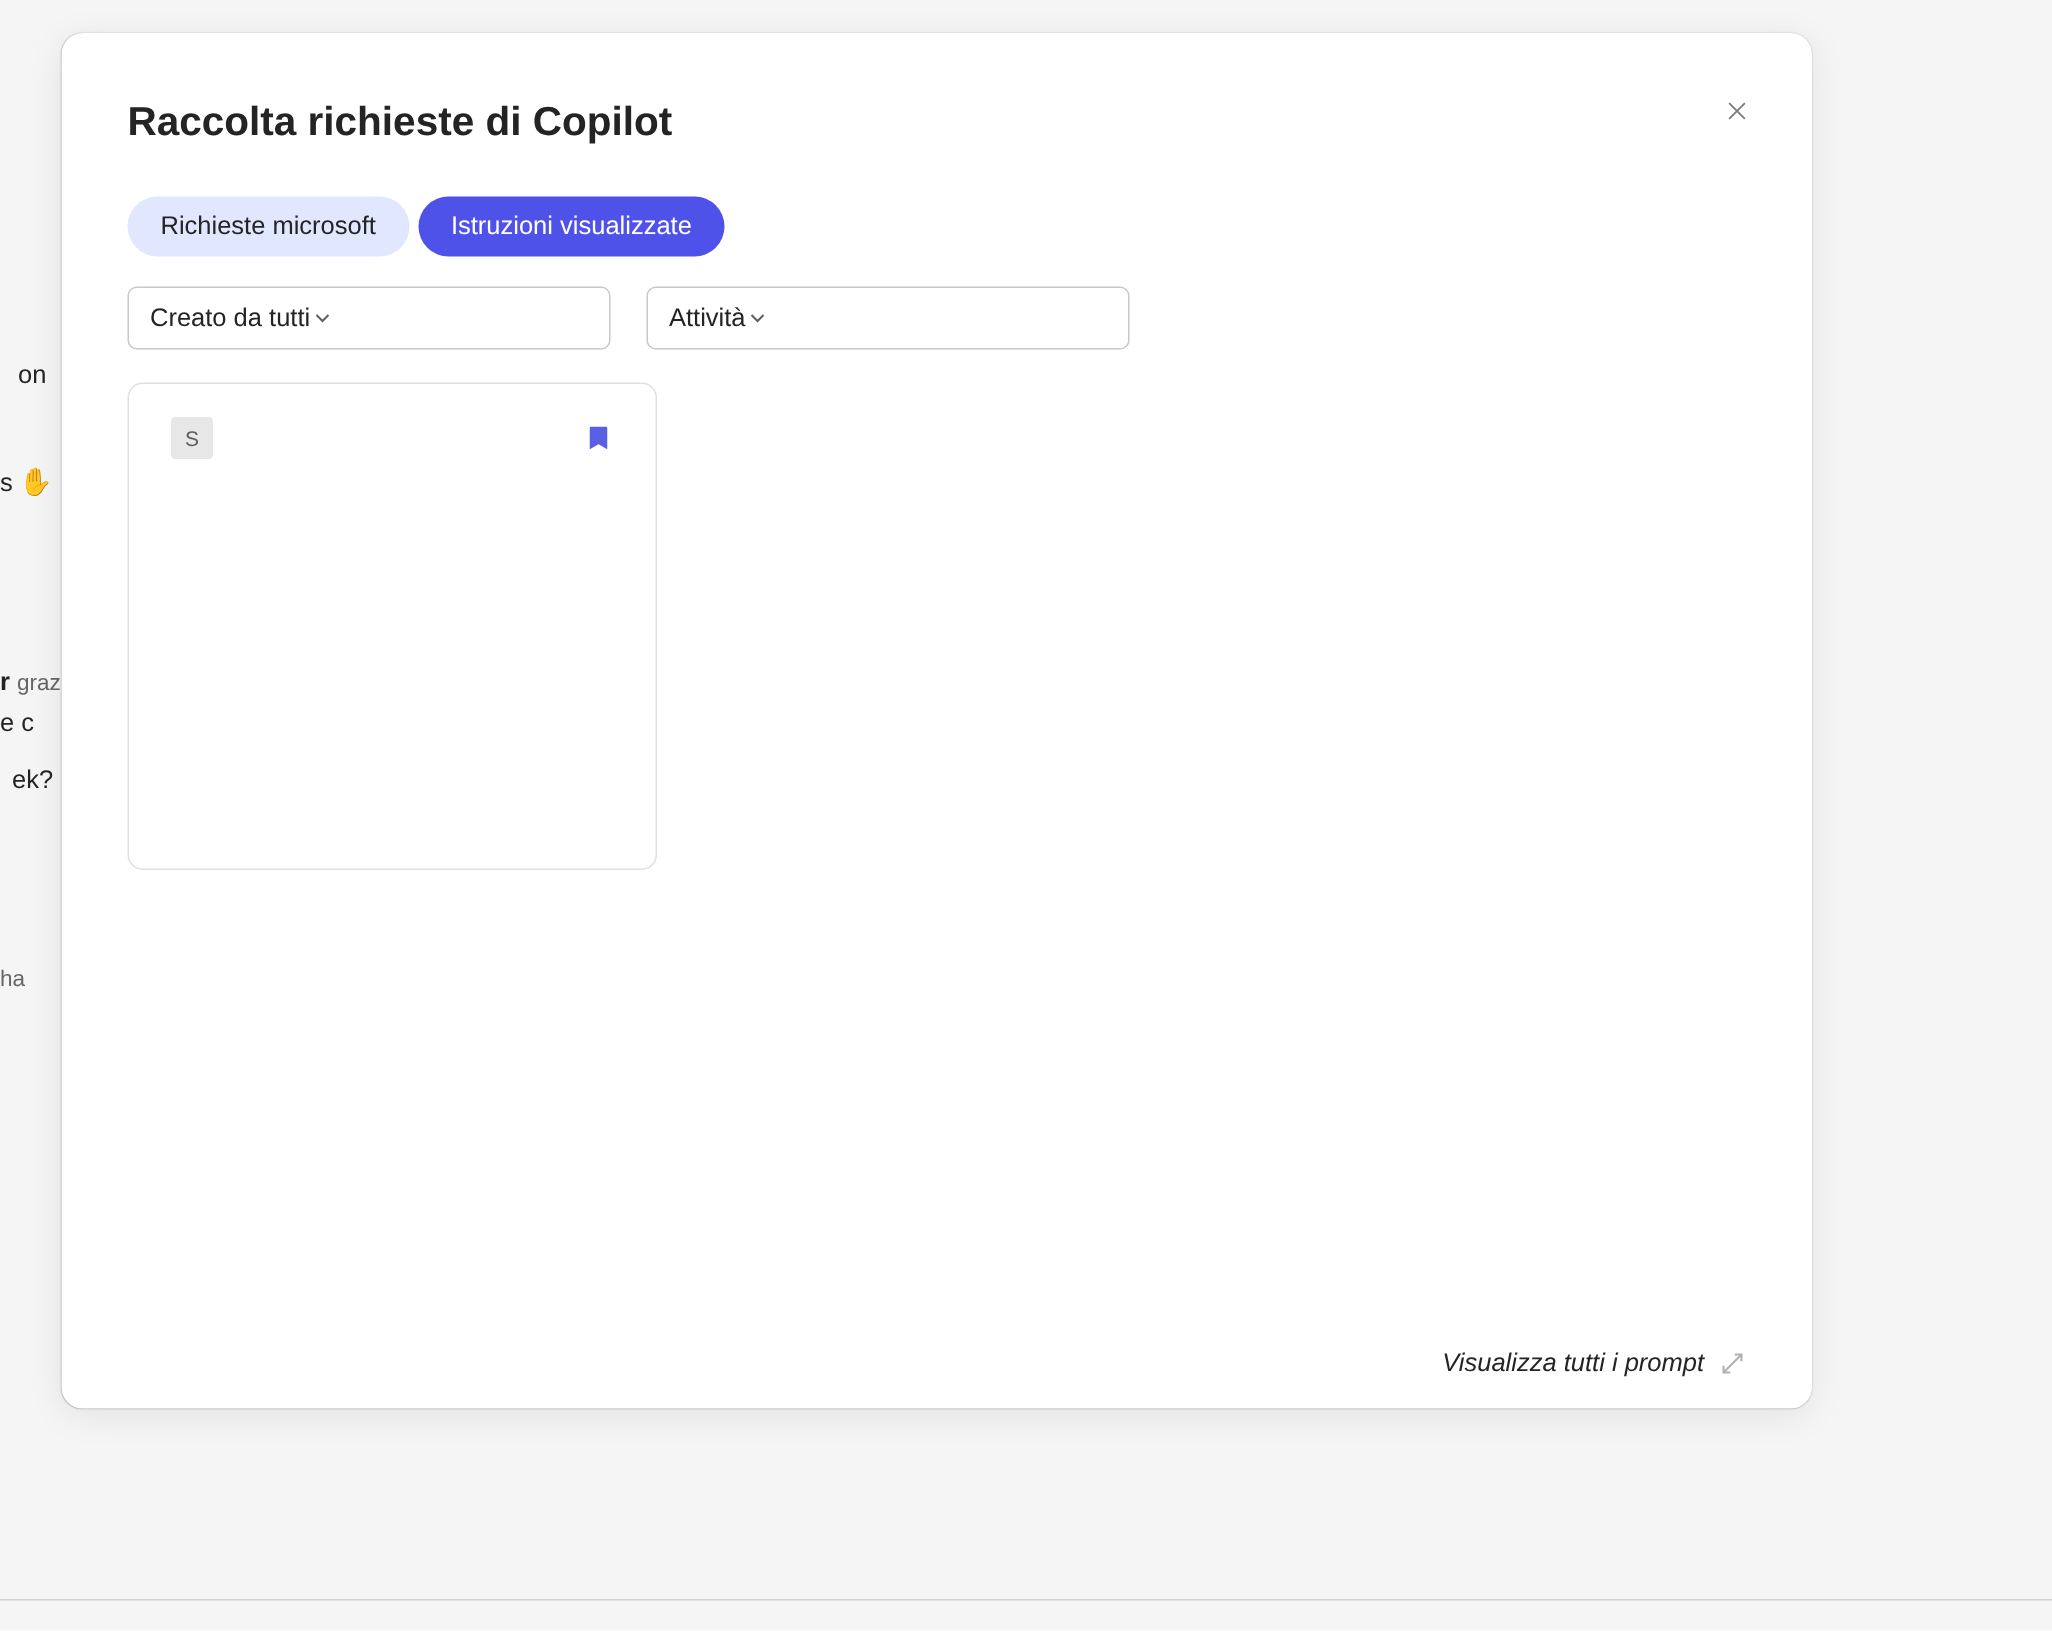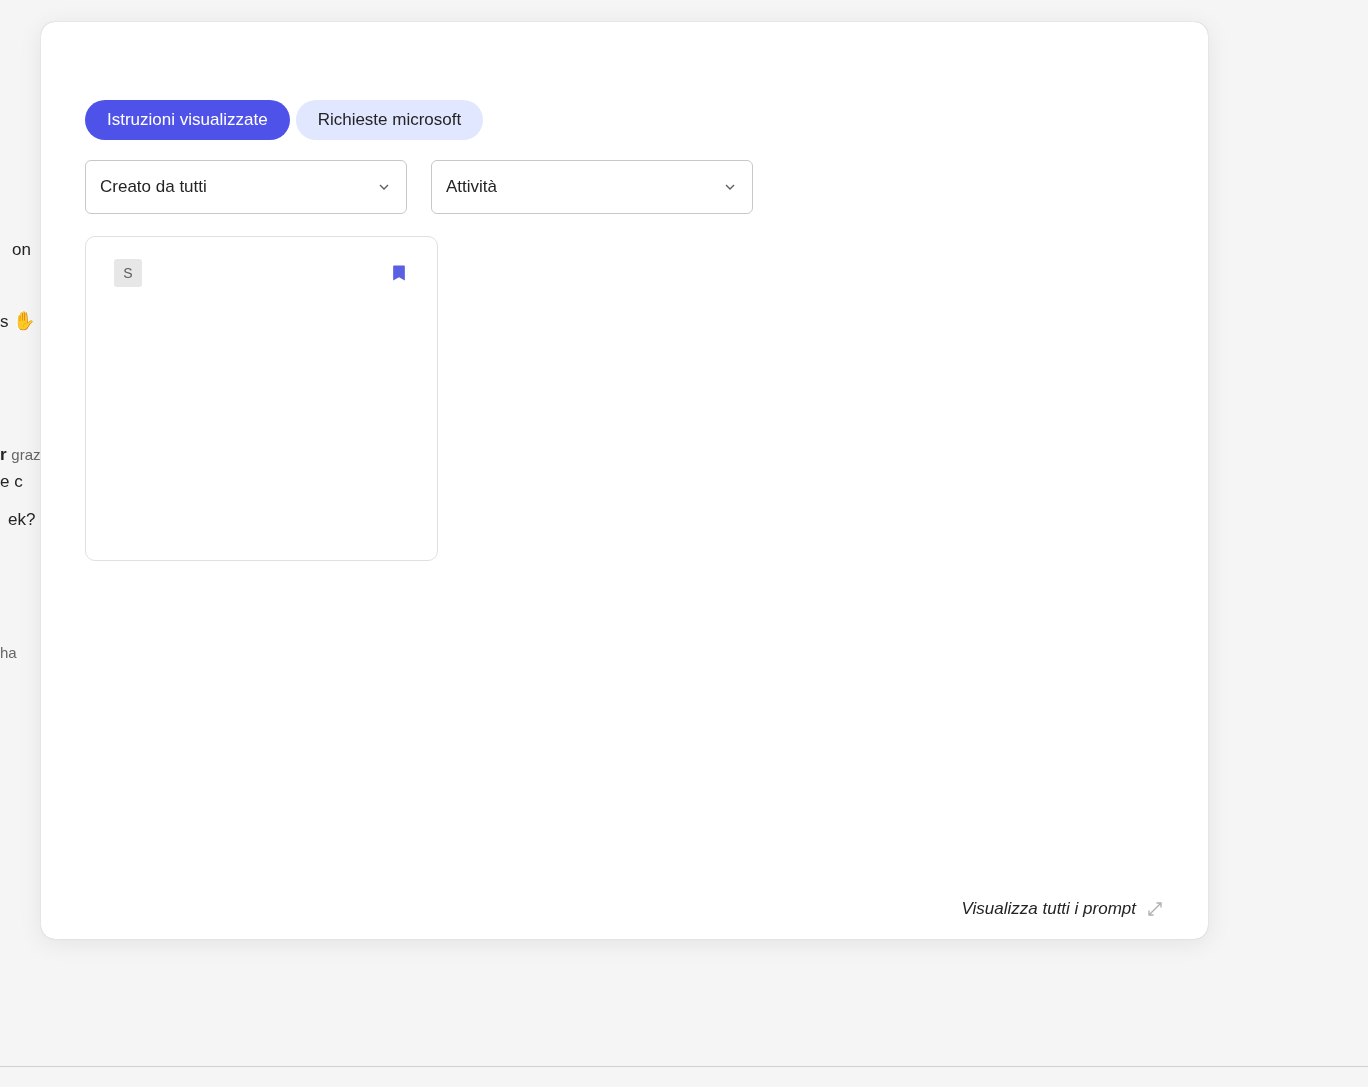--- a/index.html
+++ b/index.html
@@ -78,27 +78,26 @@
       background: #4f52e8;
       color: #fff;
     }
     .filters {
       display: flex;
       gap: 24px;
       margin-top: 20px;
     }
     .dropdown {
       width: 322px;
-      height: 54px;
+      height: 42px;
       border: 1px solid #c8c8c8;
       border-radius: 6px;
       background: #fff;
       display: flex;
       align-items: center;
-      justify-content: space-between;
       padding: 0 14px;
       font-size: 17px;
       cursor: pointer;
       color: #242424;
     }
     .chevron-down {
       width: 16px;
       height: 16px;
       color: #605e5c;
     }
@@ -188,24 +187,32 @@
   <div class="bg-fragment" style="top:445px; left:0;">
     <span style="font-weight:600;">r</span> <span style="font-size:15px; color:#666;">grazie</span>
   </div>
   <div class="bg-fragment" style="top:472px; left:0;">e c</div>
   <div class="bg-fragment" style="top:510px; left:8px;">ek?</div>
   <div class="bg-fragment" style="top:644px; left:0; font-size:15px; color:#666;">ha</div>
   <div class="bottom-bar"></div>
 </div>
 
 <div class="modal">
+  <div class="modal-header">
+    <h1 class="modal-title">Raccolta richieste di Copilot</h1>
+    <button class="close-btn">
+      <svg viewBox="0 0 24 24" fill="none" stroke="#7a7a7a" stroke-width="1.6">
+        <path d="M5 5 L19 19 M19 5 L5 19"></path>
+      </svg>
+    </button>
+  </div>
 
   <div class="tabs">
+    <button class="tab inactive">Richieste microsoft</button>
     <button class="tab active">Istruzioni visualizzate</button>
-    <button class="tab inactive">Richieste microsoft</button>
   </div>
 
   <div class="filters">
     <div class="dropdown">
       <span>Creato da tutti</span>
       <svg class="chevron-down" viewBox="0 0 24 24" fill="none" stroke="currentColor" stroke-width="2">
         <path d="M6 9l6 6 6-6"></path>
       </svg>
     </div>
     <div class="dropdown">

